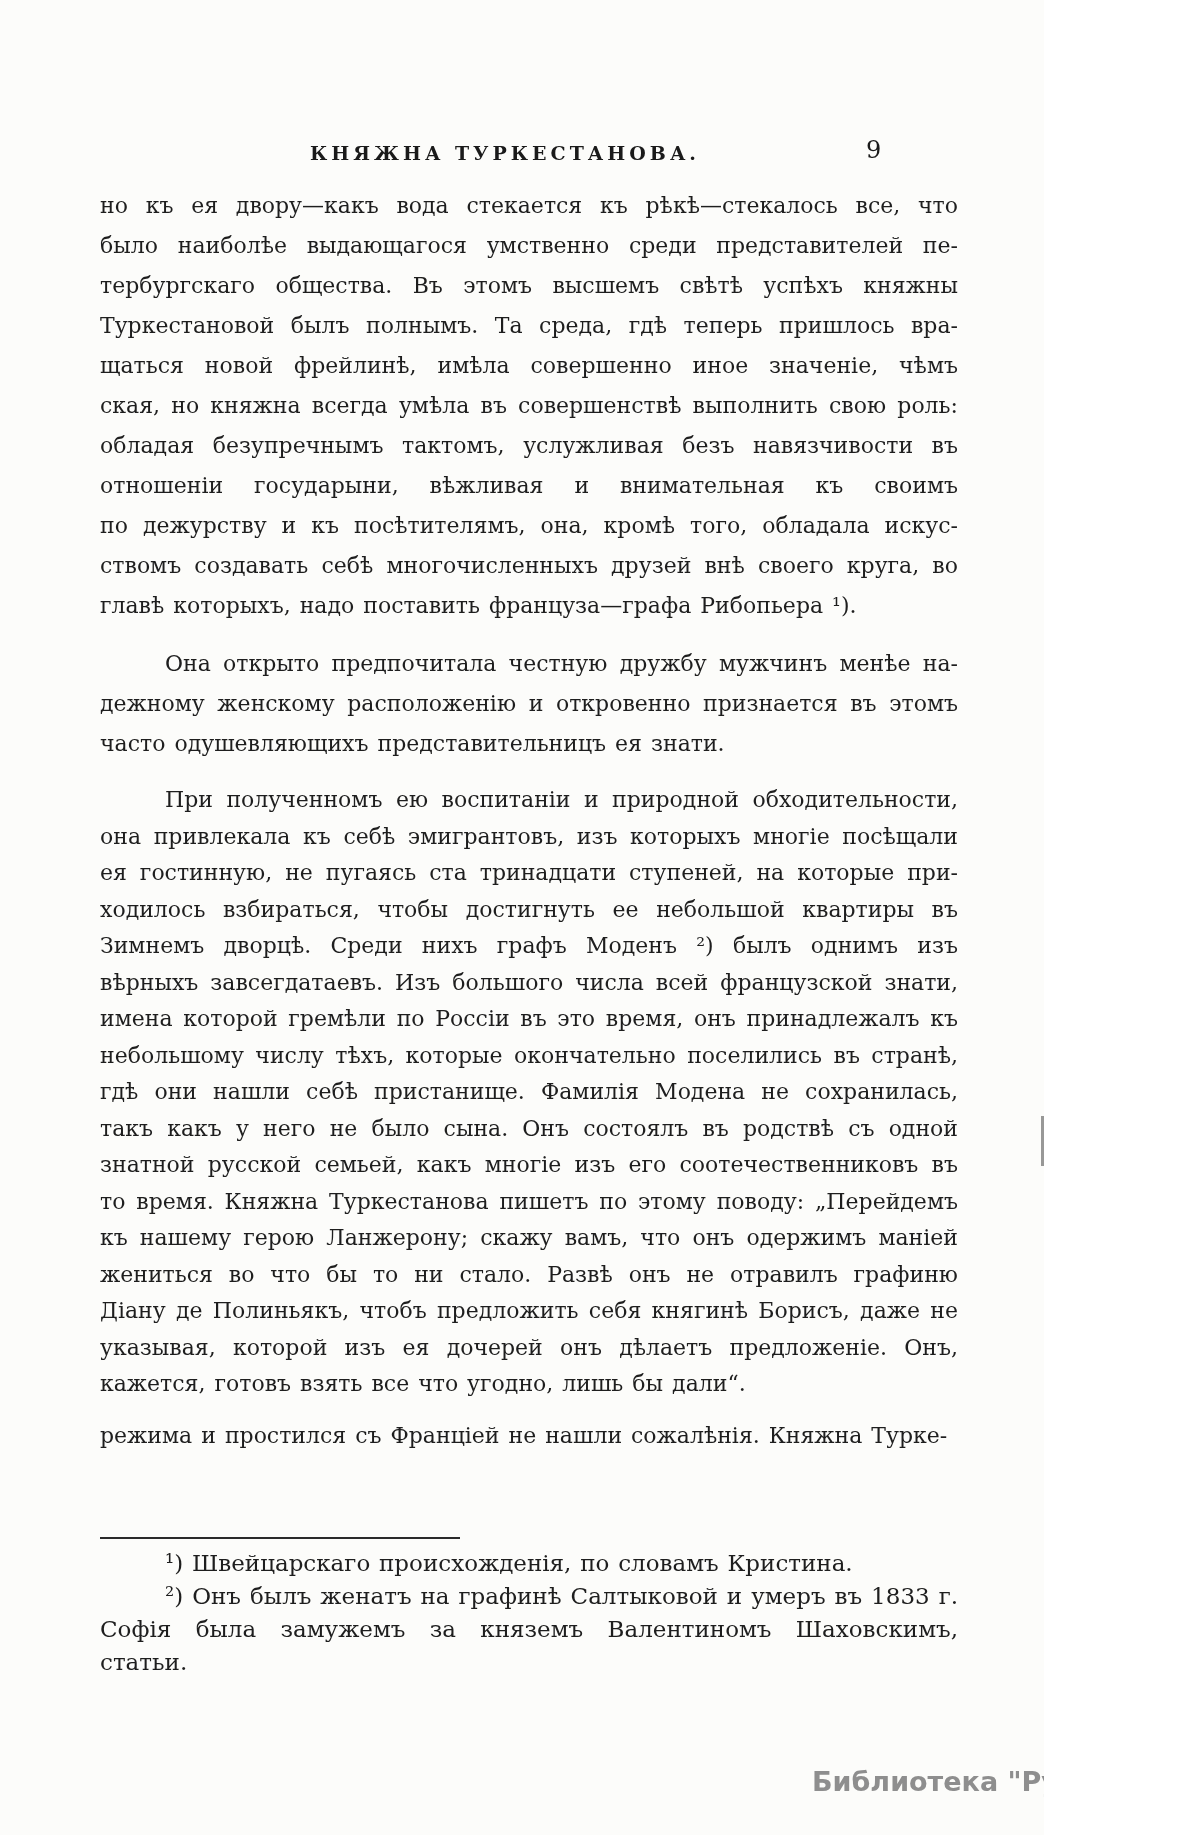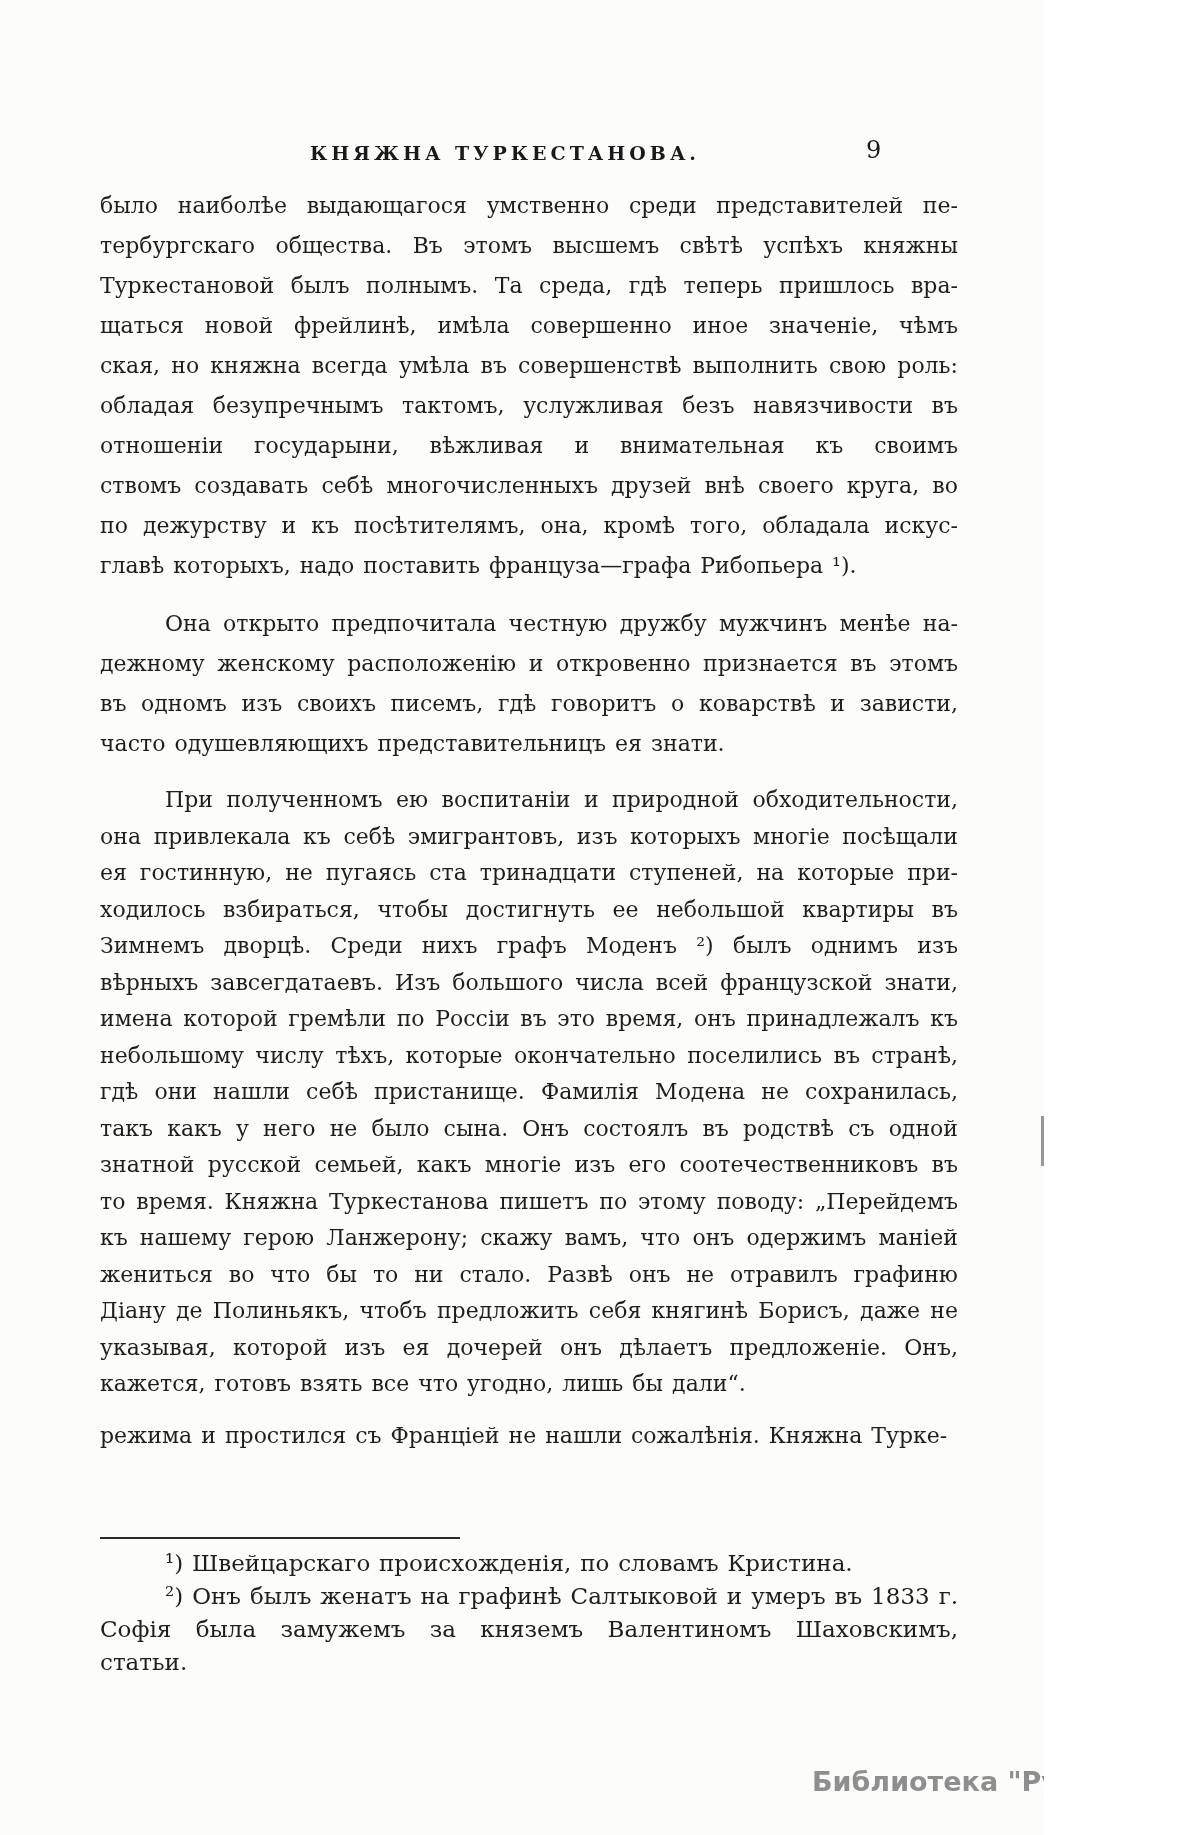--- a/index.html
+++ b/index.html
@@ -78,35 +78,35 @@
 <body>
 
 <div class="page">
 
   <div class="header-title">КНЯЖНА ТУРКЕСТАНОВА.</div>
 
   <div class="page-number">9</div>
 
   <div class="body-text">
       <div class="paragraph p1">
+        <div class="line">но къ ея двору—какъ вода стекается къ рѣкѣ—стекалось все, что</div>
         <div class="line">было наиболѣе выдающагося умственно среди представителей пе-</div>
         <div class="line">тербургскаго общества. Въ этомъ высшемъ свѣтѣ успѣхъ княжны</div>
         <div class="line">Туркестановой былъ полнымъ. Та среда, гдѣ теперь пришлось вра-</div>
         <div class="line">щаться новой фрейлинѣ, имѣла совершенно иное значеніе, чѣмъ москов-</div>
         <div class="line">ская, но княжна всегда умѣла въ совершенствѣ выполнить свою роль:</div>
         <div class="line">обладая безупречнымъ тактомъ, услужливая безъ навязчивости въ</div>
         <div class="line">отношеніи государыни, вѣжливая и внимательная къ своимъ подругамъ</div>
+        <div class="line">по дежурству и къ посѣтителямъ, она, кромѣ того, обладала искус-</div>
         <div class="line">ствомъ создавать себѣ многочисленныхъ друзей внѣ своего круга, во</div>
-        <div class="line">по дежурству и къ посѣтителямъ, она, кромѣ того, обладала искус-</div>
         <div class="line last">главѣ которыхъ, надо поставить француза—графа Рибопьера ¹).</div>
       </div>
       <div class="paragraph p2">
         <div class="line indent">Она открыто предпочитала честную дружбу мужчинъ менѣе на-</div>
         <div class="line">дежному женскому расположенію и откровенно признается въ этомъ</div>
-        <div class="line">въ одномъ изъ своихъ писемъ, гдѣ говоритъ о коварствѣ и зависти,</div>
         <div class="line last">часто одушевляющихъ представительницъ ея знати.</div>
       </div>
       <div class="paragraph p3">
         <div class="line indent">При полученномъ ею воспитаніи и природной обходительности,</div>
         <div class="line">она привлекала къ себѣ эмигрантовъ, изъ которыхъ многіе посѣщали</div>
         <div class="line">ея гостинную, не пугаясь ста тринадцати ступеней, на которые при-</div>
         <div class="line">ходилось взбираться, чтобы достигнуть ее небольшой квартиры въ</div>
         <div class="line">Зимнемъ дворцѣ. Среди нихъ графъ Моденъ ²) былъ однимъ изъ самыхъ</div>
         <div class="line">вѣрныхъ завсегдатаевъ. Изъ большого числа всей французской знати,</div>
         <div class="line">имена которой гремѣли по Россіи въ это время, онъ принадлежалъ къ</div>

